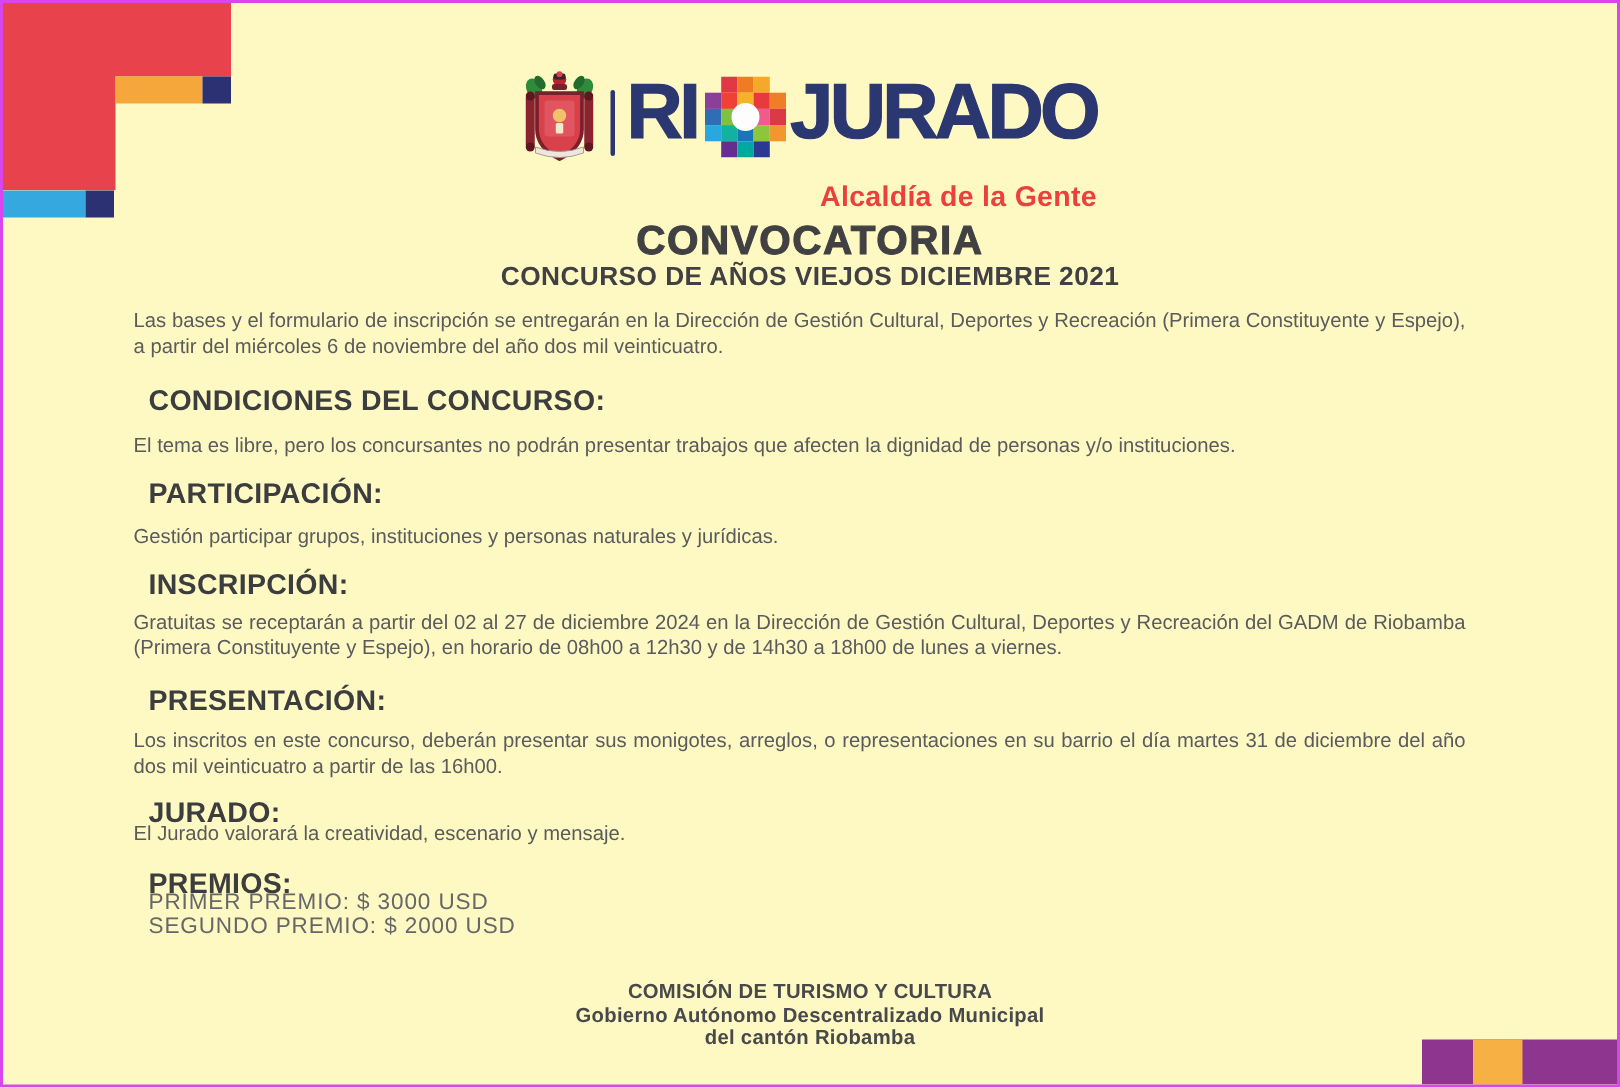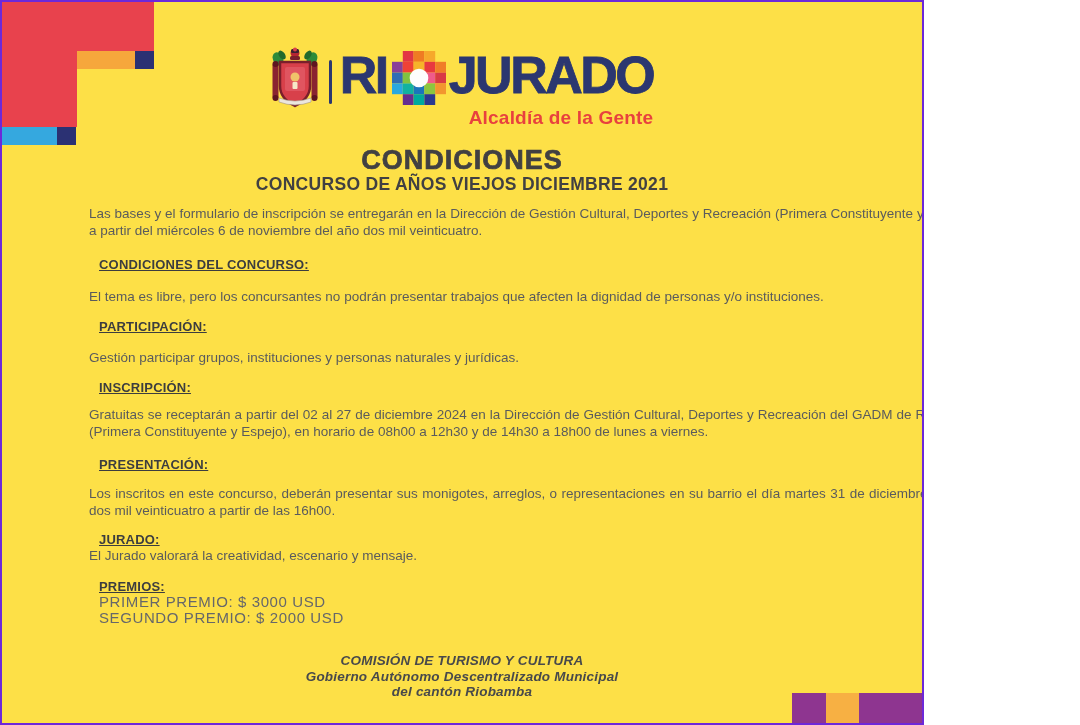--- a/index.html
+++ b/index.html
@@ -1,23 +1,23 @@
 <!DOCTYPE html>
 <html><head>
 <meta charset="utf-8">
 <style>
   html,body{margin:0;padding:0;background:#ffffff;}
   .page{
     position:relative;
-    width:924px;height:725px;
-    background:#fde047;
+    width:1080px;height:725px;
+    background:#fef9c3;
     font-family:"Liberation Sans", sans-serif;
     overflow:hidden;
     box-sizing:border-box;
-    border:2px solid #6d28d9;
+    border:2px solid #d946ef;
   }
   
   .decor{position:absolute;}
   .d-red{
     left:0;top:0;width:152px;height:125px;
     clip-path:polygon(0 0,152px 0,152px 49px,75px 49px,75px 125px,0 125px);
   }
   .d-yellow{left:75px;top:49px;width:58px;height:18px;}
   .d-navy1{left:133px;top:49px;width:19px;height:18px;}
   .d-cyan{left:0;top:125px;width:55px;height:18px;}
@@ -38,21 +38,21 @@
   }
   .wordmark-row{display:flex;align-items:center;height:62px;}
   .wm-text{
     font-size:52px;font-weight:700;line-height:1;
     letter-spacing:-2.5px;
     -webkit-text-stroke:0.8px currentColor;
   }
   .pixel-o{width:54px;height:54px;margin:6px 3px 0 5px;}
   .tagline{
     text-align:right;font-size:19px;font-weight:700;
-    letter-spacing:0.2px;margin-top:1px;
+    letter-spacing:0.2px;margin-top:15px;
   }
 
   
   .doc-title{
     position:absolute;top:143px;left:0;width:100%;
     text-align:center;font-size:27px;font-weight:700;
     letter-spacing:1px;color:#414042;
     -webkit-text-stroke:0.7px #414042;
   }
   .doc-subtitle{
@@ -62,35 +62,34 @@
   }
 
   
   .tblock{
     position:absolute;left:87px;width:888px;
     font-size:13.5px;line-height:17px;color:#5a5b5d;
     text-align:justify;
   }
   .thead{
     position:absolute;left:97px;width:888px;
-    font-size:13px;font-weight:700;color:#3c3d3f;
+    font-size:19px;font-weight:700;color:#3c3d3f;
     letter-spacing:0.2px;
-    text-decoration:underline;
   }
   .premio-line{
     font-size:15px;line-height:16px;color:#66676a;
     letter-spacing:0.6px;
   }
   .premios-list{position:absolute;left:97px;top:592px;width:888px;}
 
   
   .footer{
     position:absolute;top:651px;left:0;width:100%;
     text-align:center;font-weight:700;color:#48494b;
-    font-size:13.5px;line-height:15.5px;letter-spacing:0.2px;font-style:italic;
+    font-size:13.5px;line-height:15.5px;letter-spacing:0.2px;
   }
 </style>
 </head>
 <body>
 
 <div class="page">
 
   <div class="decor d-red" style="background-color: rgb(232, 66, 77);"></div>
   <div class="decor d-yellow" style="background-color: rgb(246, 167, 60);"></div>
   <div class="decor d-navy1" style="background-color: rgb(43, 49, 115);"></div>
@@ -157,21 +156,21 @@
             </g>
             <circle cx="27.5" cy="27.5" r="9.5" fill="#fdfdfd"></circle>
           </svg>
           <span class="wm-text" style="color: rgb(43, 55, 112);">JURADO</span>
         </div>
         <div class="tagline" style="color: rgb(232, 65, 62);">Alcaldía de la Gente</div>
       </div>
     </div>
   </div>
 
-  <div class="doc-title">CONDICIONES</div>
+  <div class="doc-title">CONVOCATORIA</div>
   <div class="doc-subtitle">CONCURSO DE AÑOS VIEJOS DICIEMBRE 2021</div>
 
   <div class="tblock" style="top:203px">Las bases y el formulario de inscripción se entregarán en la Dirección de Gestión Cultural, Deportes y Recreación (Primera Constituyente y Espejo), a partir del miércoles 6 de noviembre del año dos mil veinticuatro.</div>
 
   <div class="thead" style="top:255px">CONDICIONES DEL CONCURSO:</div>
   <div class="tblock" style="top:286px">El tema es libre, pero los concursantes no podrán presentar trabajos que afecten la dignidad de personas y/o instituciones.</div>
 
   <div class="thead" style="top:317px">PARTICIPACIÓN:</div>
   <div class="tblock" style="top:347px">Gestión participar grupos, instituciones y personas naturales y jurídicas.</div>
 

